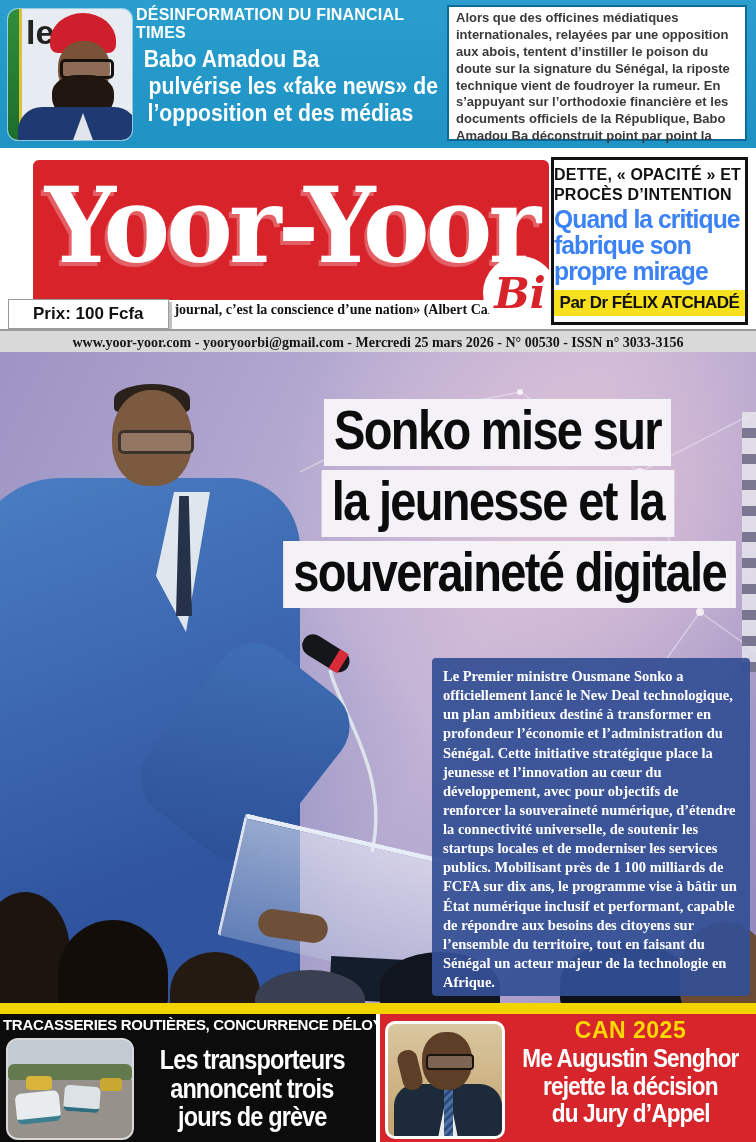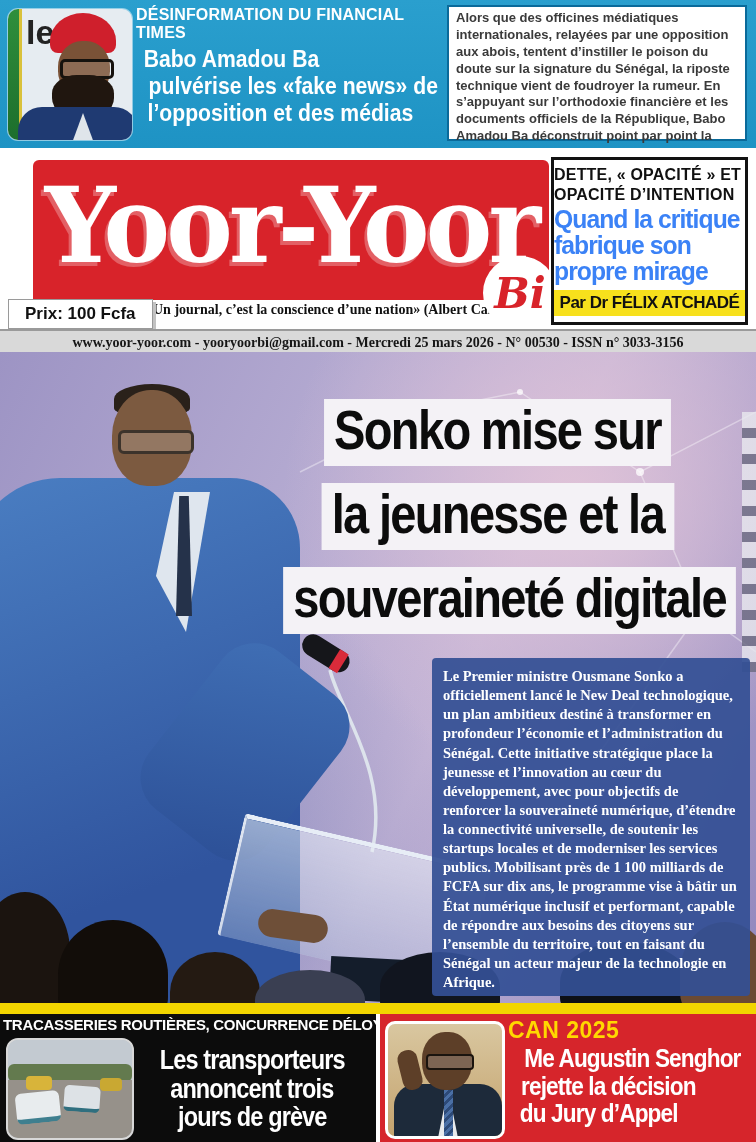--- a/index.html
+++ b/index.html
@@ -44,21 +44,21 @@
         letter-spacing:-4px;transform:scaleX(.96);transform-origin:center;
         text-shadow:-3px 4px 0 rgba(255,255,255,.28);}
   .bi-circle{position:absolute;right:-8px;bottom:-12px;width:74px;height:74px;background:#fff;
              border-radius:50%;display:flex;align-items:center;justify-content:center;
              font-family:"DejaVu Serif",serif;font-style:italic;font-weight:bold;
              font-size:42px;color:#d8232a;}
   .tagline{position:absolute;left:104px;bottom:-2px;background:#fff;padding:2px 9px;
            font-family:"Liberation Serif",serif;font-weight:bold;font-size:14px;color:#111;
            white-space:nowrap;}
   .price-box{position:absolute;left:8px;top:151px;background:#fff;border:1px solid #9a9a9a;
-             box-shadow:3px 3px 0 #c2c2c2;padding:4px 16px;font-weight:bold;font-size:17px;color:#111;}
+             box-shadow:3px 3px 0 #c2c2c2;padding:4px 24px;font-weight:bold;font-size:17px;color:#111;}
   .opinion-box{position:absolute;left:551px;top:9px;width:197px;height:168px;background:#fff;
                border:3px solid #121212;box-sizing:border-box;padding:5px 0;text-align:left;}
   .op-kicker{font-weight:bold;font-size:16px;line-height:1.22;color:#111;letter-spacing:.2px;}
   .op-title{font-weight:bold;font-size:26px;line-height:1.0;color:#3b82f6;margin-top:2px;letter-spacing:-1px;}
   .op-title .cond{transform:scaleX(.95);transform-origin:left;}
   .op-byline{margin-top:6px;background:#f7e01c;text-align:center;font-weight:bold;font-size:17px;
              color:#111;padding:3px 2px;letter-spacing:-.5px;}
   .info-bar{position:absolute;left:0;top:181px;width:756px;height:23px;background:#d9d9d9;
             border-top:2px solid #9a9a9a;display:flex;align-items:center;justify-content:center;
             font-family:"Liberation Serif",serif;font-weight:bold;font-size:14px;color:#161616;}
@@ -92,21 +92,21 @@
               transform:rotate(13deg);border-radius:4px;}
   .podium-front{position:absolute;left:330px;top:608px;width:150px;height:43px;background:#141d2b;
                 transform:rotate(3deg);}
   .stage-stripe{position:absolute;right:0;top:60px;width:14px;height:260px;
                 background:repeating-linear-gradient(180deg,#e8e8ee 0 16px,#6a6a80 16px 26px);opacity:.8;}
   .crowd{position:absolute;border-radius:50% 50% 30% 30%;}
   .story-kicker{position:absolute;left:253px;top:10px;width:503px;height:35px;background:#e8231b;
                 color:#fff;font-weight:bold;font-size:27px;display:flex;align-items:center;
                 justify-content:center;letter-spacing:.5px;box-shadow:-4px 0 0 #fff;}
   .headline-block{position:absolute;left:240px;top:47px;width:516px;text-align:center;}
-  .hl-line{display:block;margin-bottom:17px;text-align:center;}
+  .hl-line{display:block;margin-bottom:4px;text-align:center;}
   .hl-text{display:inline-block;background:#f4f2f6;color:#0c0c0c;font-weight:bold;font-size:56px;
            line-height:1.0;padding:3px 12px 8px;letter-spacing:-2px;transform:scaleX(.84);
            transform-origin:center;white-space:nowrap;}
   .story-body{position:absolute;left:432px;top:306px;width:318px;height:338px;box-sizing:border-box;
               background:rgba(52,80,148,.93);border-radius:4px;padding:9px 11px;
               font-family:"Liberation Serif",serif;font-weight:bold;font-size:14.5px;
               line-height:1.32;color:#fff;overflow:hidden;}
 
   
   .yellow-stripe{position:absolute;left:0;top:1003px;width:756px;height:11px;background:#f2d500;}
@@ -137,21 +137,21 @@
               border-radius:4px;background:rgba(255,255,255,.2);}
   .sg-body{position:absolute;left:6px;top:60px;width:108px;height:55px;background:#1d2a3a;
            border-radius:22px 22px 0 0;}
   .sg-shirt{position:absolute;left:50px;top:64px;width:20px;height:50px;background:#e8eaec;
             clip-path:polygon(50% 0,0 100%,100% 100%);}
   .sg-tie{position:absolute;left:56px;top:66px;width:9px;height:48px;
           background:repeating-linear-gradient(135deg,#4a6fa5 0 3px,#2d4a78 3px 6px);}
   .sg-hand{position:absolute;left:12px;top:26px;width:20px;height:40px;background:#5d3f28;
            border-radius:9px;transform:rotate(-14deg);}
   .br-text{position:absolute;left:128px;right:3px;top:3px;bottom:3px;display:flex;
-           flex-direction:column;align-items:flex-start;justify-content:flex-start;}
+           flex-direction:column;align-items:center;justify-content:flex-start;}
   .br-kicker{color:#ffd800;font-weight:bold;font-size:23px;letter-spacing:.5px;margin-bottom:1px;}
   .br-hl{color:#fff;font-weight:bold;font-size:26px;line-height:1.06;letter-spacing:-1px;
          transform:scaleX(.87);transform-origin:center;white-space:nowrap;}
 </style>
 </head>
 <body>
 
 <div class="page">
 
   <div class="top-banner">
@@ -180,21 +180,21 @@
   <div class="masthead">
     <div class="mast-red">
       <div class="logo">Yoor-Yoor</div>
       <div class="tagline">«Un journal, c’est la conscience d’une nation» (Albert Camus)</div>
       <div class="bi-circle">Bi</div>
     </div>
     <div class="price-box">Prix: 100 Fcfa</div>
     <div class="opinion-box">
       <div class="op-kicker">
         <span>DETTE, « OPACITÉ » ET</span><br>
-        <span>OPACITÉ D’INTENTION</span>
+        <span>PROCÈS D’INTENTION</span>
       </div>
       <div class="op-title">
         <span class="cond">Quand la critique</span><br>
         <span class="cond">fabrique son</span><br>
         <span class="cond">propre mirage</span>
       </div>
       <div class="op-byline">Par Dr FÉLIX ATCHADÉ</div>
     </div>
     <div class="info-bar">www.yoor-yoor.com  -  yooryoorbi@gmail.com - Mercredi 25 mars 2026 - N° 00530 - ISSN n° 3033-3156</div>
   </div>

